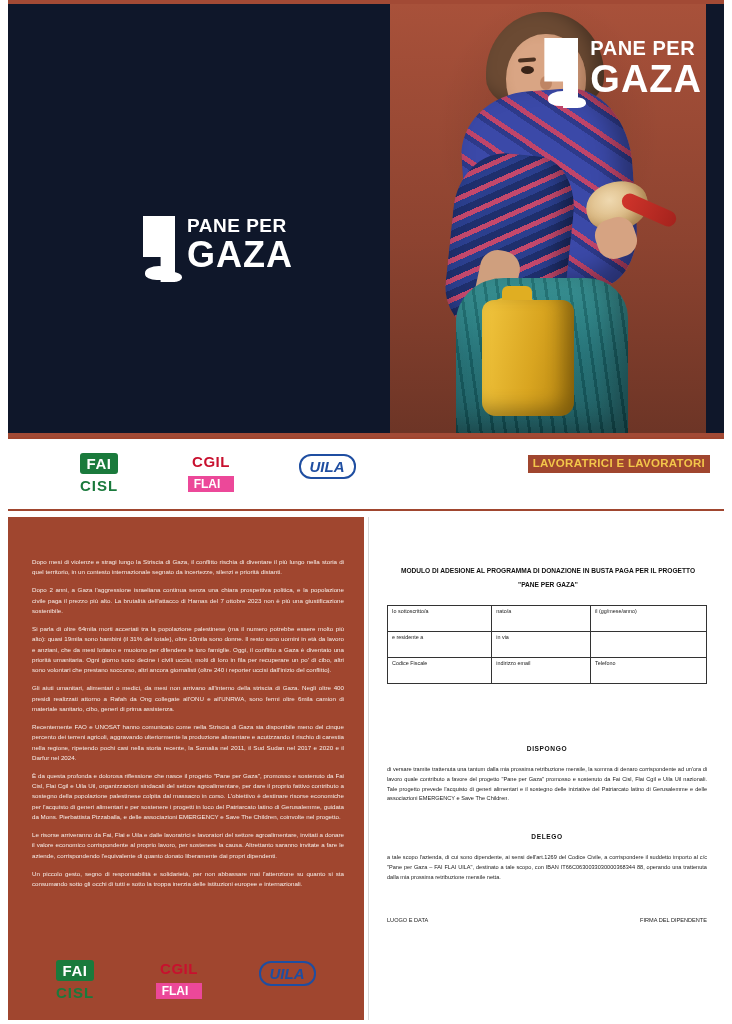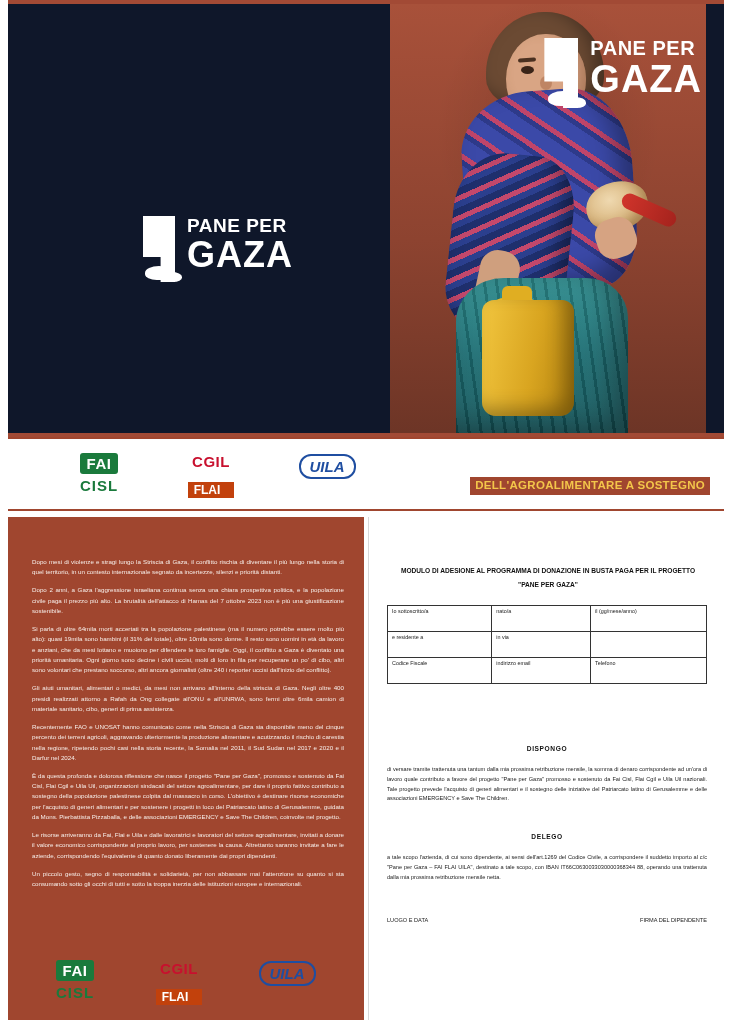--- a/index.html
+++ b/index.html
@@ -249,22 +249,22 @@
     font-weight: bold; font-size: 15px; padding: 2px 7px; border-radius: 3px;
     letter-spacing: .5px;
   }
   .u-fai .cisl {
     display: block; margin-top: 3px; color: #1a7a3c;
     font-weight: bold; font-size: 15px; letter-spacing: 1px;
   }
   .u-cgil { position: relative; width: 66px; height: 46px; text-align: center; }
   .u-cgil .cgil-t { color: #c8102e; font-weight: bold; font-size: 15px; letter-spacing: .5px; }
   .u-cgil .flai-box {
-    display: inline-block; background: #c2410c; color: #fff;
-    font-weight: bold; font-size: 12px; padding: 1px 14px 1px 6px; margin-top: 12px;
+    display: inline-block; background: #ec4899; color: #fff;
+    font-weight: bold; font-size: 12px; padding: 1px 14px 1px 6px; margin-top: 6px;
   }
   .u-uila { position: relative; width: 70px; height: 44px; text-align: center; }
   .u-uila .uila-t {
     display: inline-block;
     border: 2px solid #1f4ea1; color: #1f4ea1;
     font-weight: bold; font-size: 15px;
     padding: 2px 9px; border-radius: 12px;
     font-style: italic;
   }
   .headline {
@@ -438,22 +438,22 @@
         <div class="u-cgil">
           <div class="cgil-t">CGIL</div>
           <span class="flai-box">FLAI</span>
         </div>
         <div class="u-uila">
           <span class="uila-t">UILA</span>
         </div>
       </div>
 
       <div class="headline">
+        <span>LAVORATRICI E LAVORATORI</span><br>
         <br>
-        <span>DELL'AGROALIMENTARE A SOSTEGNO</span><br>
       </div>
 
     </div>
   </div>
 
   <div class="bottom">
 
     <div class="left-col">
       <div class="left-text">
         <p>Dopo mesi di violenze e stragi lungo la Striscia di Gaza, il conflitto rischia di diventare il più lungo nella storia di quel territorio, in un contesto internazionale segnato da incertezze, silenzi e priorità distanti.</p>

